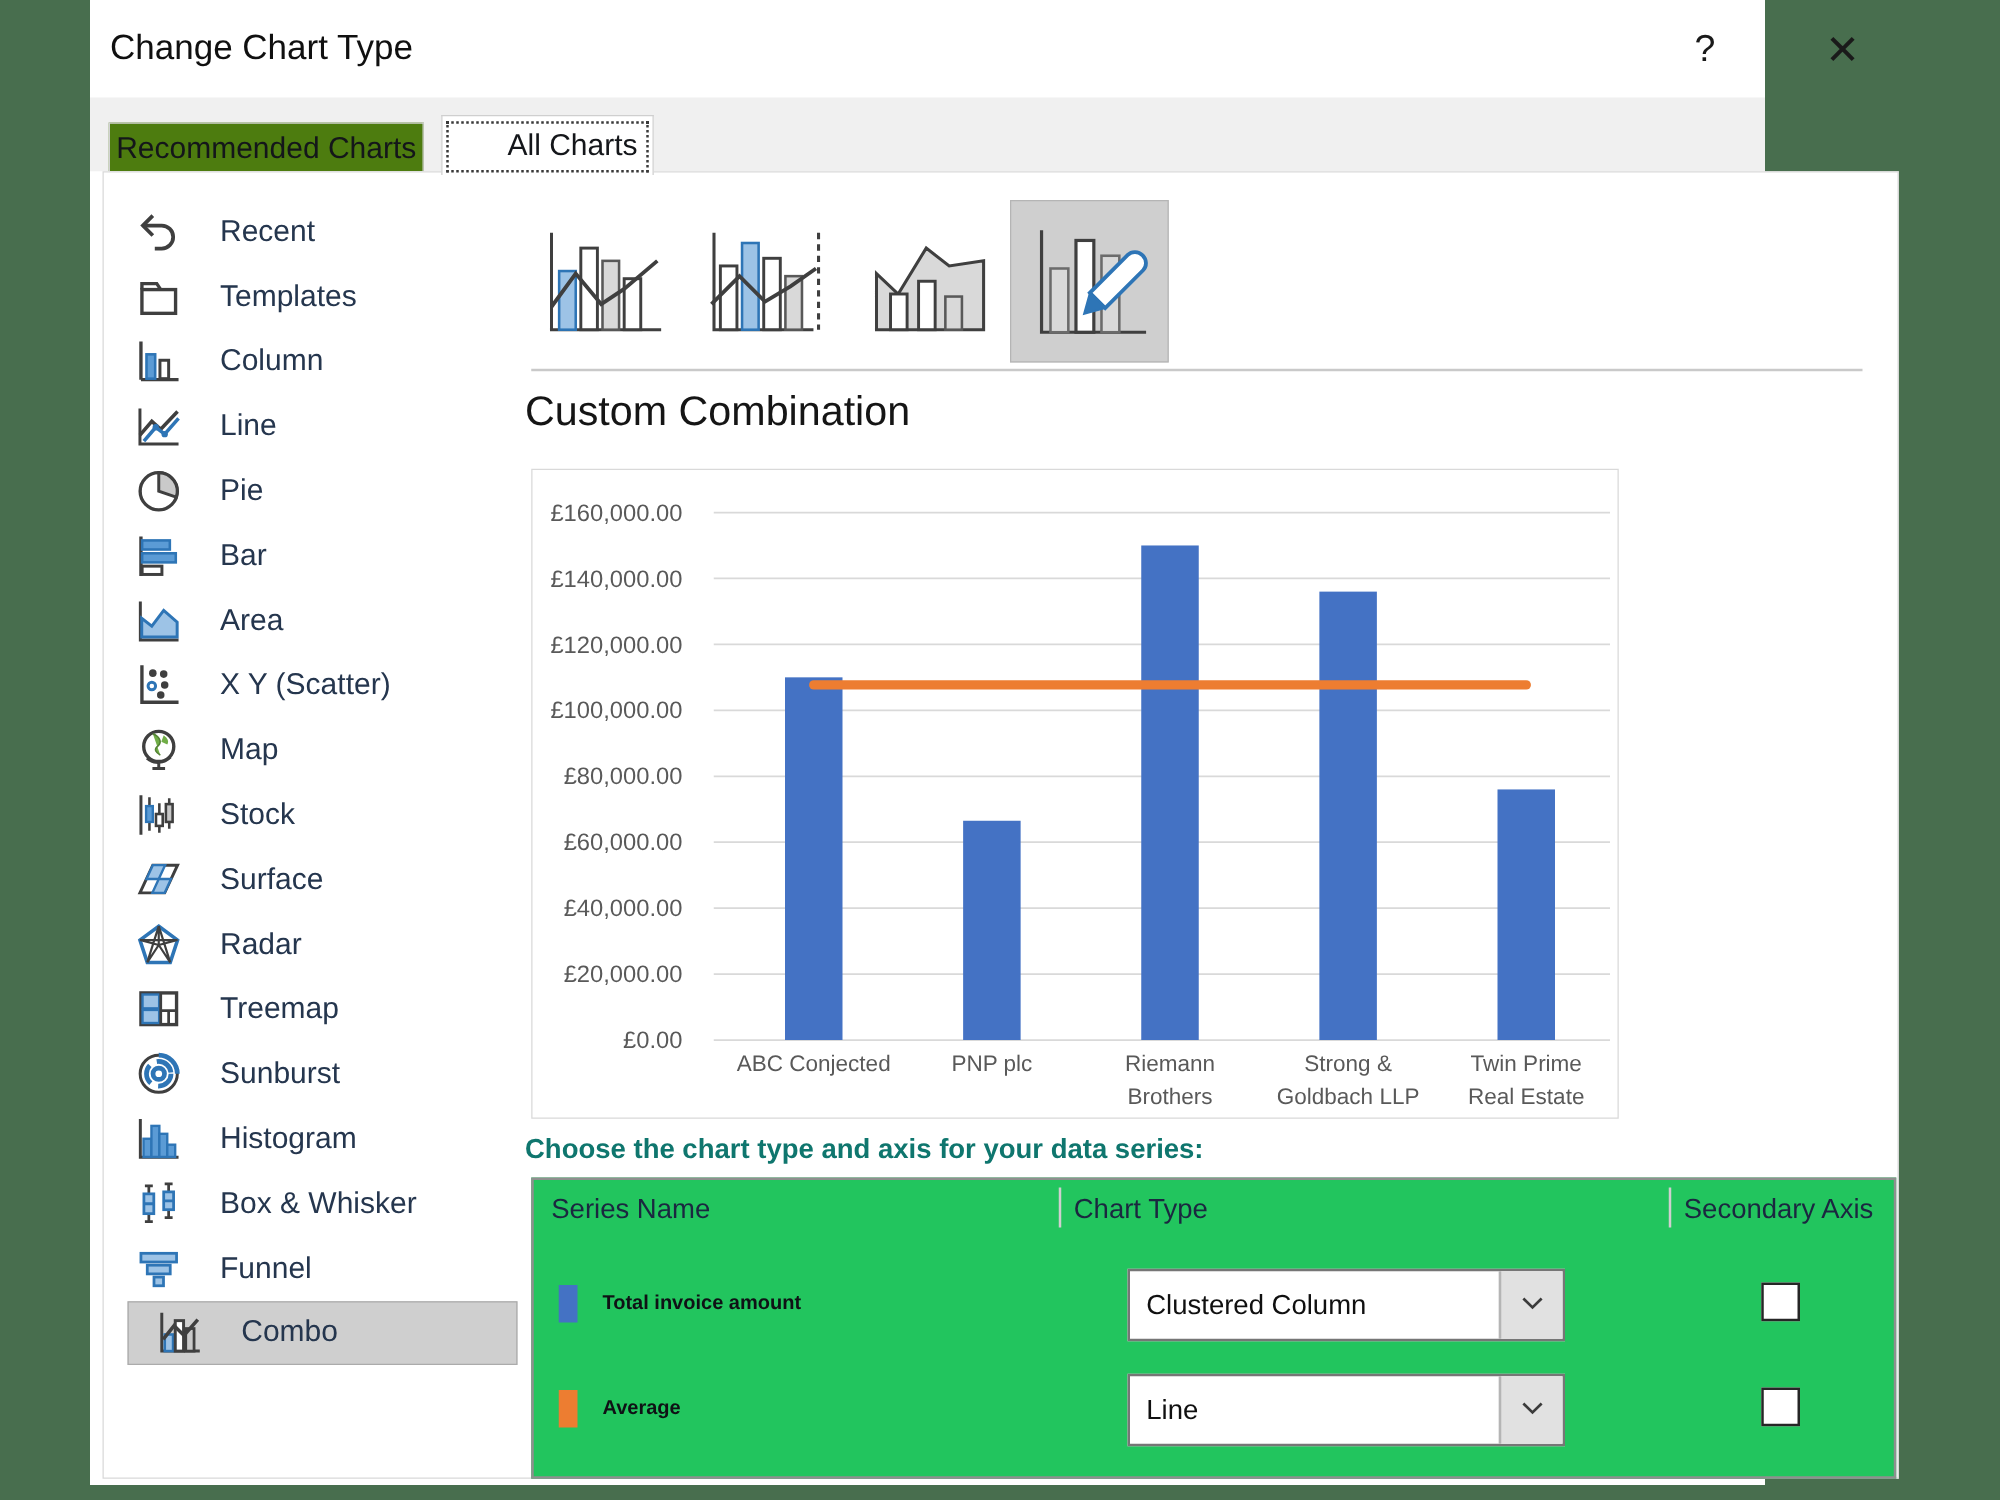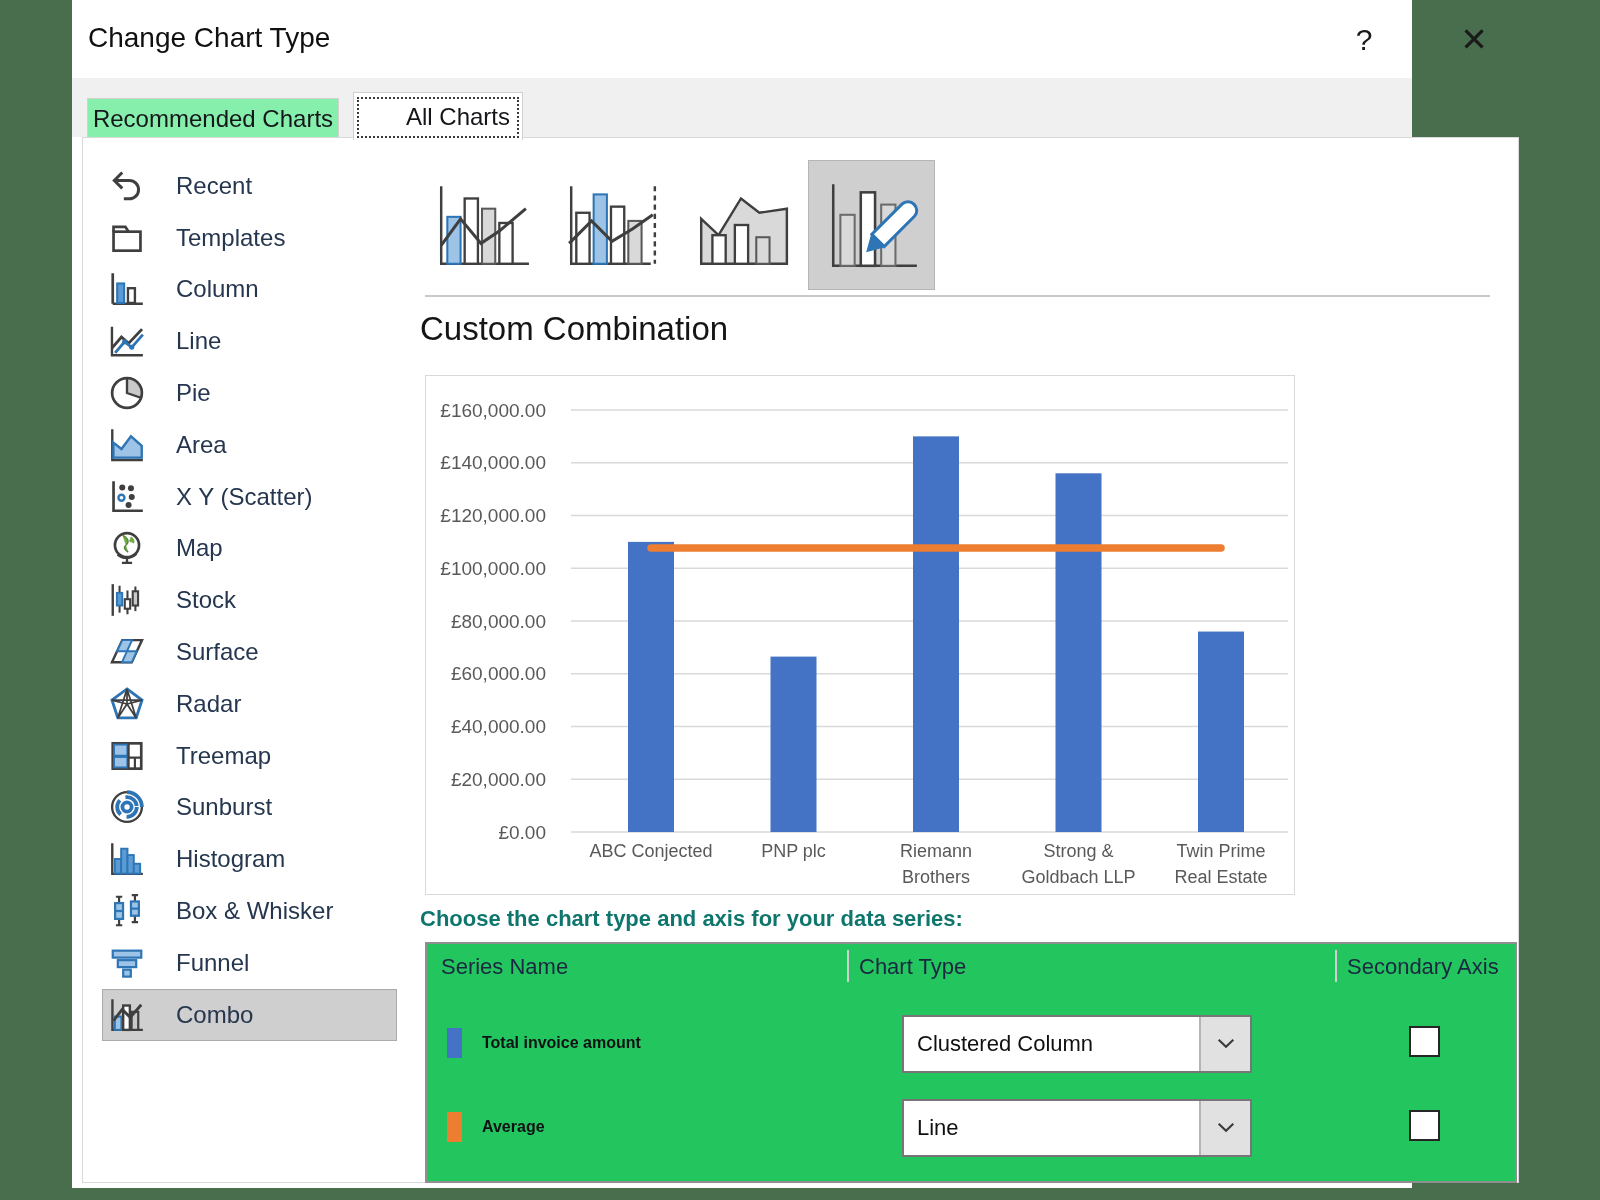--- a/index.html
+++ b/index.html
@@ -10,29 +10,29 @@
     -webkit-font-smoothing:antialiased;
   }
   .dialog{position:absolute;left:72px;top:0;width:1340px;height:1188px;background:#ffffff;}
   .titlebar{position:absolute;left:0;top:0;width:100%;height:78px;background:#ffffff;}
   .title{position:absolute;left:16px;top:22px;font-size:28px;color:#101010;}
   .win-btn{position:absolute;top:18px;width:60px;height:44px;text-align:center;line-height:44px;font-size:30px;color:#1a1a1a;cursor:default;}
   .help-btn{left:1262px;}
   .close-btn{left:1372px;font-size:33px;}
   .tabstrip{position:absolute;left:0;top:78px;width:100%;height:59px;background:#f0f0f0;}
   .tab{position:absolute;text-align:center;font-size:24px;color:#14161a;}
-  .tab-unsel{left:15px;top:98px;width:250px;height:38px;line-height:40px;background:#86efac;border:1px solid #d2d2d2;border-bottom:none;}
+  .tab-unsel{left:15px;top:98px;width:250px;height:38px;line-height:40px;background:#4d7c0f;border:1px solid #d2d2d2;border-bottom:none;}
   .tab-sel{left:281px;top:92px;width:128px;height:47px;line-height:47px;background:#ffffff;border:1px solid #cfcfcf;border-bottom:none;z-index:3;padding-left:40px;}
   .tab-sel .focusring{position:absolute;left:3px;top:4px;right:3px;bottom:2px;border:2px dotted #3a3a3a;pointer-events:none;}
   .pane{position:absolute;left:10px;top:137px;width:1437px;height:1046px;background:#fff;border:1px solid #d9d9d9;box-sizing:border-box;}
 
   
   .sidebar{position:absolute;left:30px;top:160px;width:330px;}
   .sb-item{position:relative;height:51.8px;display:flex;align-items:center;padding-left:6px;width:288px;}
-  .sb-item.sel{background:#cfcfcf;border:1px solid #ababab;padding-left:5px;height:49.8px;}
+  .sb-item.sel{background:#cfcfcf;border:1px solid #ababab;padding-left:22px;height:49.8px;}
   .sb-icon{width:38px;height:40px;flex:0 0 38px;}
   .sb-icon svg{width:38px;height:40px;display:block;}
   .sb-label{margin-left:30px;font-size:24px;color:#25364e;white-space:nowrap;}
 
   
   .tiles{position:absolute;left:346px;top:160px;height:130px;display:flex;}
   .tile{width:127px;height:130px;display:flex;align-items:center;justify-content:center;margin-right:3px;}
   .tile.sel{background:#cfcfcf;border:1px solid #b5b5b5;box-sizing:border-box;}
   .tile svg{width:102px;height:94px;display:block;}
 
@@ -114,20 +114,31 @@
         <span class="sb-label">Line</span>
       </div>
       <div class="sb-item">
         <span class="sb-icon">
           <svg viewBox="0 0 24 24">
             <circle cx="12" cy="12" r="9.4" fill="#fff" stroke="#3f3f3f" stroke-width="1.7"></circle>
             <path d="M12 12 V2.6 A9.4 9.4 0 0 1 20.8 15 Z" fill="#c9c9c9" stroke="#3f3f3f" stroke-width="1.5"></path>
           </svg>
         </span>
         <span class="sb-label">Pie</span>
+      </div>
+      <div class="sb-item">
+        <span class="sb-icon">
+          <svg viewBox="0 0 24 24">
+            <path d="M3 2 V22" stroke="#3f3f3f" stroke-width="1.7" fill="none"></path>
+            <rect x="3.6" y="4" width="14" height="4.6" fill="#5b9bd5" stroke="#2e75b6" stroke-width="1.3"></rect>
+            <rect x="3.6" y="10.5" width="17" height="4.6" fill="#5b9bd5" stroke="#2e75b6" stroke-width="1.3"></rect>
+            <rect x="3.6" y="17" width="10" height="4.2" fill="#fff" stroke="#3f3f3f" stroke-width="1.5"></rect>
+          </svg>
+        </span>
+        <span class="sb-label">Bar</span>
       </div>
       <div class="sb-item">
         <span class="sb-icon">
           <svg viewBox="0 0 24 24">
             <path d="M2.7 2 V21.5 H22" stroke="#3f3f3f" stroke-width="1.5" fill="none"></path>
             <path d="M3.4 20 V10.5 L8.5 14.5 L14.5 6.5 L21.3 12.5 V20 Z" fill="#9dc3e6" stroke="#2e75b6" stroke-width="1.5"></path>
           </svg>
         </span>
         <span class="sb-label">Area</span>
       </div>

